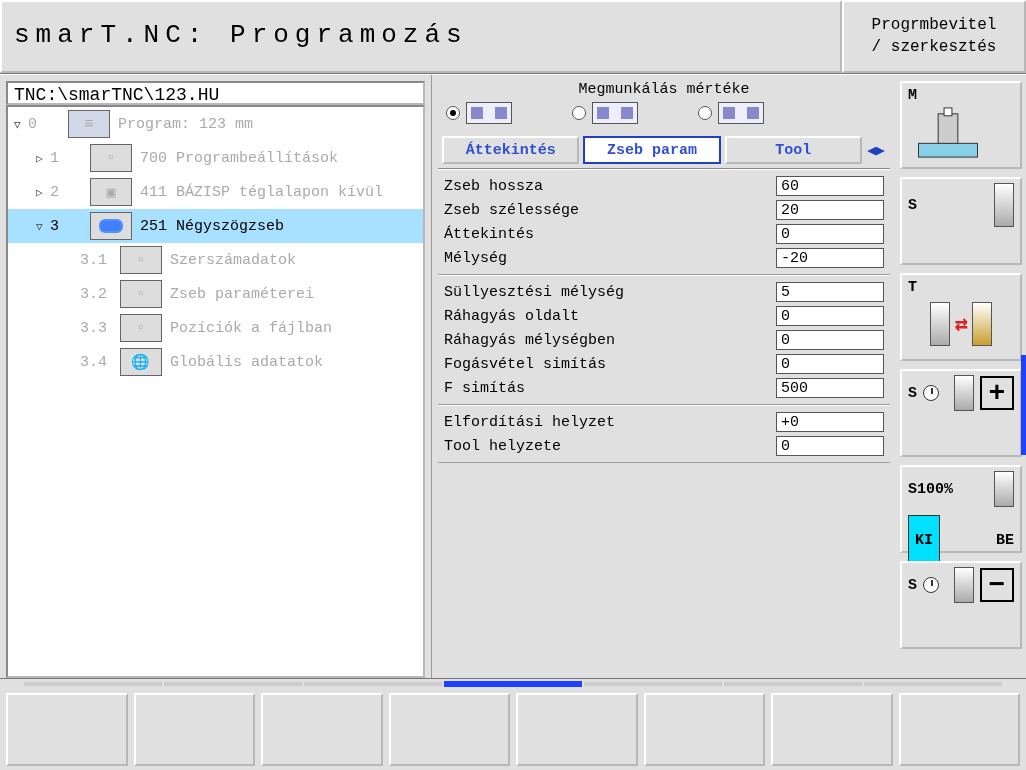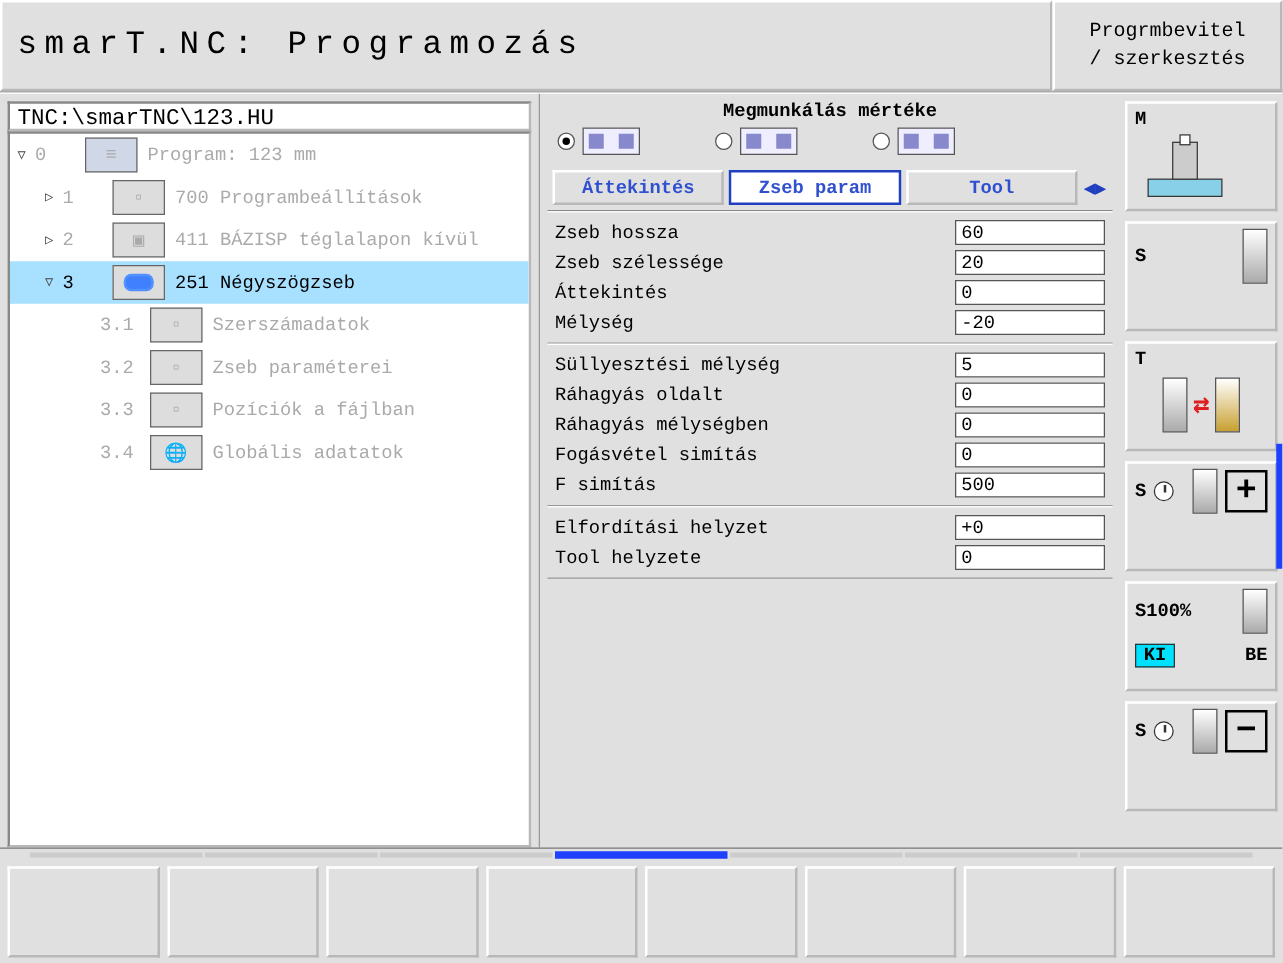--- a/index.html
+++ b/index.html
@@ -105,21 +105,21 @@
   .tree-indent2 { padding-left: 58px; }
 
   .center-panel {
     flex: 1;
     display: flex;
     flex-direction: column;
     padding: 4px 6px 0 6px;
   }
   .section-title {
     text-align: center;
-    font-weight: bold;
+    font-weight: normal;
     margin: 2px 0 4px 0;
   }
   .radio-row {
     display: flex;
     gap: 60px;
     padding-left: 8px;
     margin-bottom: 8px;
     align-items: center;
   }
   .radio-opt { display: flex; align-items: center; gap: 6px; }
@@ -153,21 +153,21 @@
 
   .param-block {
     background:#e0e0e0;
     border-top:1px solid #fff;
     border-bottom:1px solid #999;
     padding: 4px 6px;
   }
   .param-row { display:flex; align-items:center; height:24px; }
   .param-label { flex:1; white-space:nowrap; }
   .param-input {
-    width: 120px;
+    width: 108px;
     background:#fff;
     border:1px solid #555;
     padding: 0 4px;
     font-family: inherit;
     font-size: 15px;
     height: 20px;
   }
 
   
   .right-panel {
@@ -185,21 +185,21 @@
     background:#e0e0e0;
     display:flex;
     flex-direction:column;
     padding: 4px 6px;
     font-weight:bold;
   }
   .sk-row { display:flex; align-items:center; gap:6px; }
   .sk-tool { width:20px; height:44px; background: linear-gradient(#fff,#aaa); border:1px solid #555; }
   .sk-plus { width:34px; height:34px; border:2px solid #000; display:flex; align-items:center; justify-content:center; font-size:28px; font-weight:bold;}
   .sk-minus { width:34px; height:34px; border:2px solid #000; display:flex; align-items:center; justify-content:center; font-size:28px; font-weight:bold;}
-  .sk-ki { background:#00e0ff; border:1px solid #333; padding:0 6px; font-weight:bold; }
+  .sk-ki { background:#00e0ff; border:1px solid #333; padding:16px 6px; font-weight:bold; }
   .blue-strip { position:absolute; right:0; top:280px; width:5px; height:100px; background:#2040ff; }
 
   
   .bottom-bar {
     height: 92px;
     display:flex;
     flex-direction:column;
     border-top:1px solid #777;
   }
   .page-indicator { height: 10px; display:flex; gap:2px; padding: 0 24px; align-items:center;}

